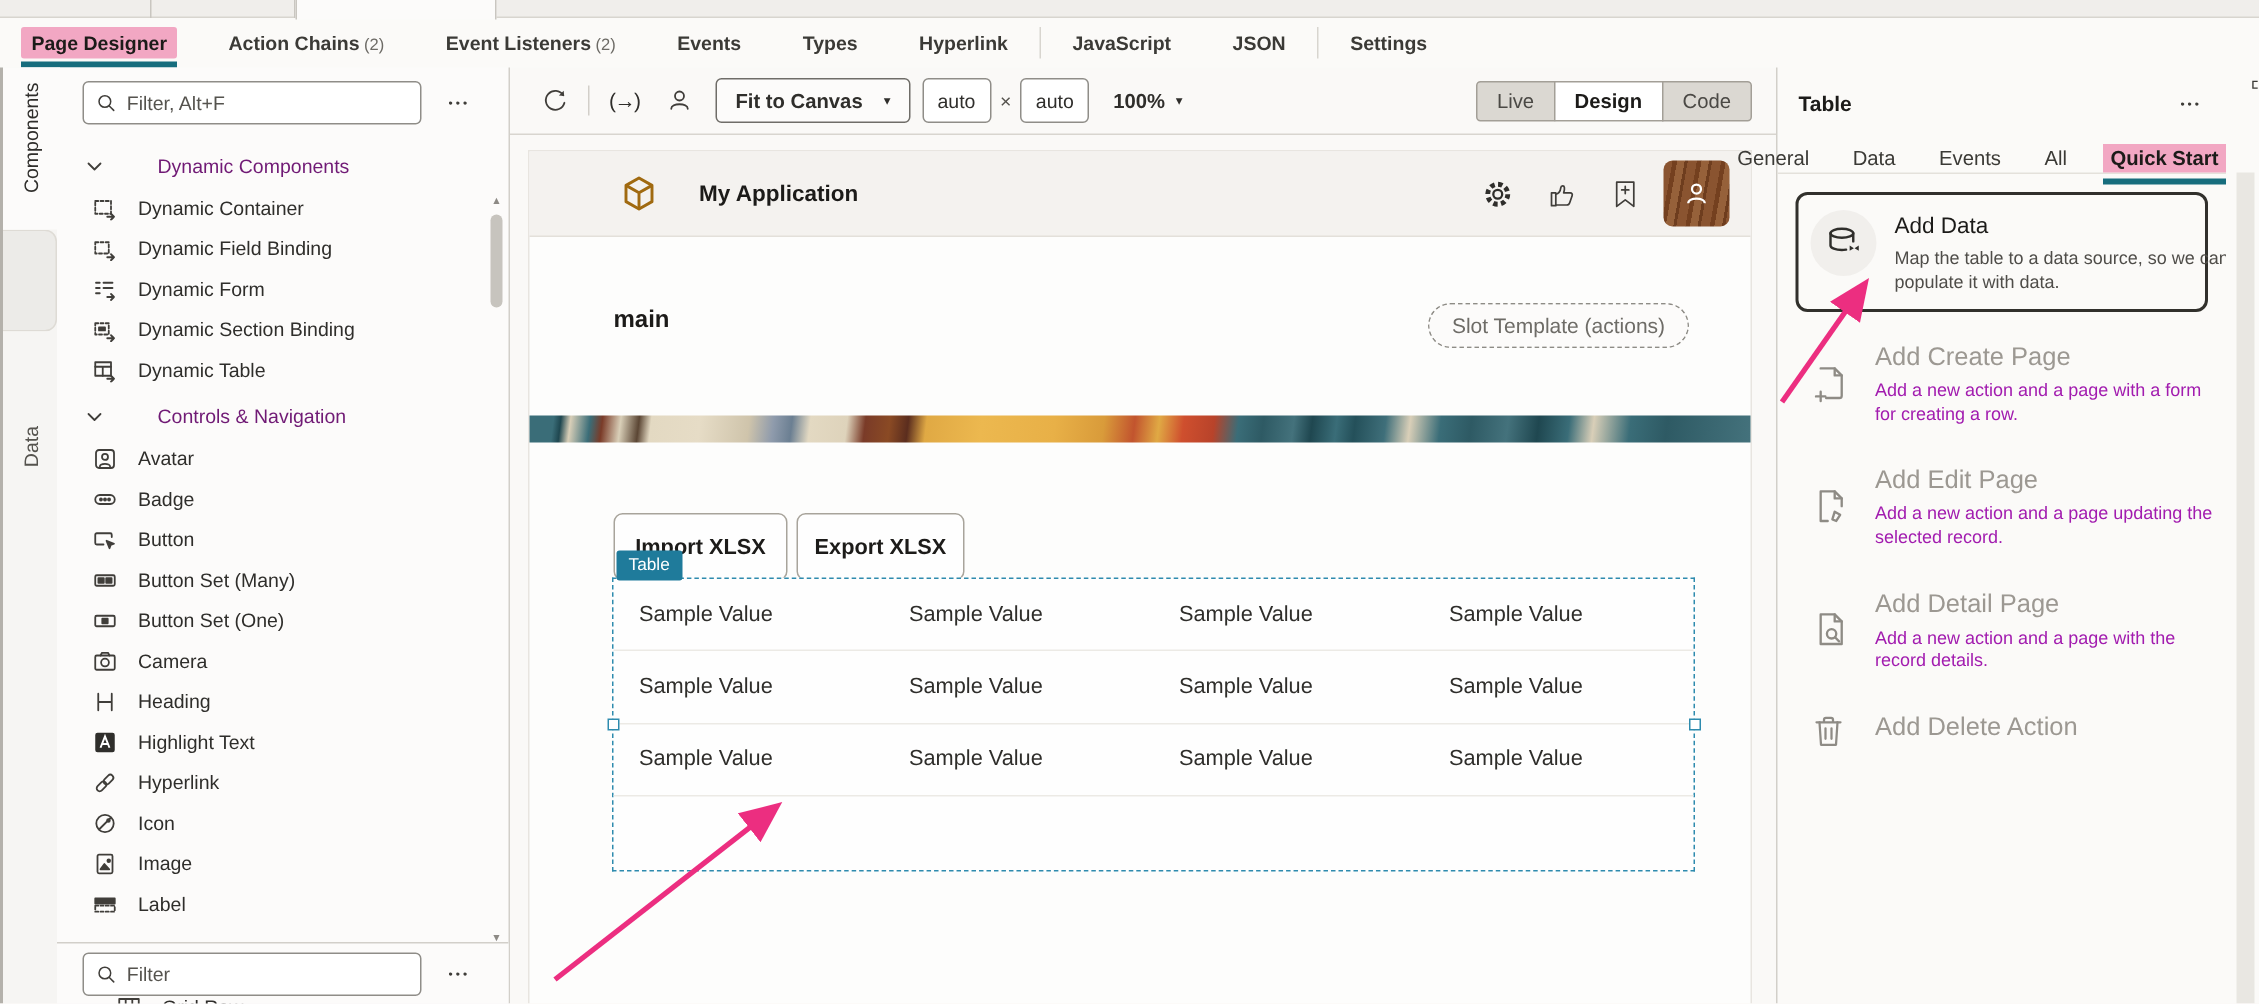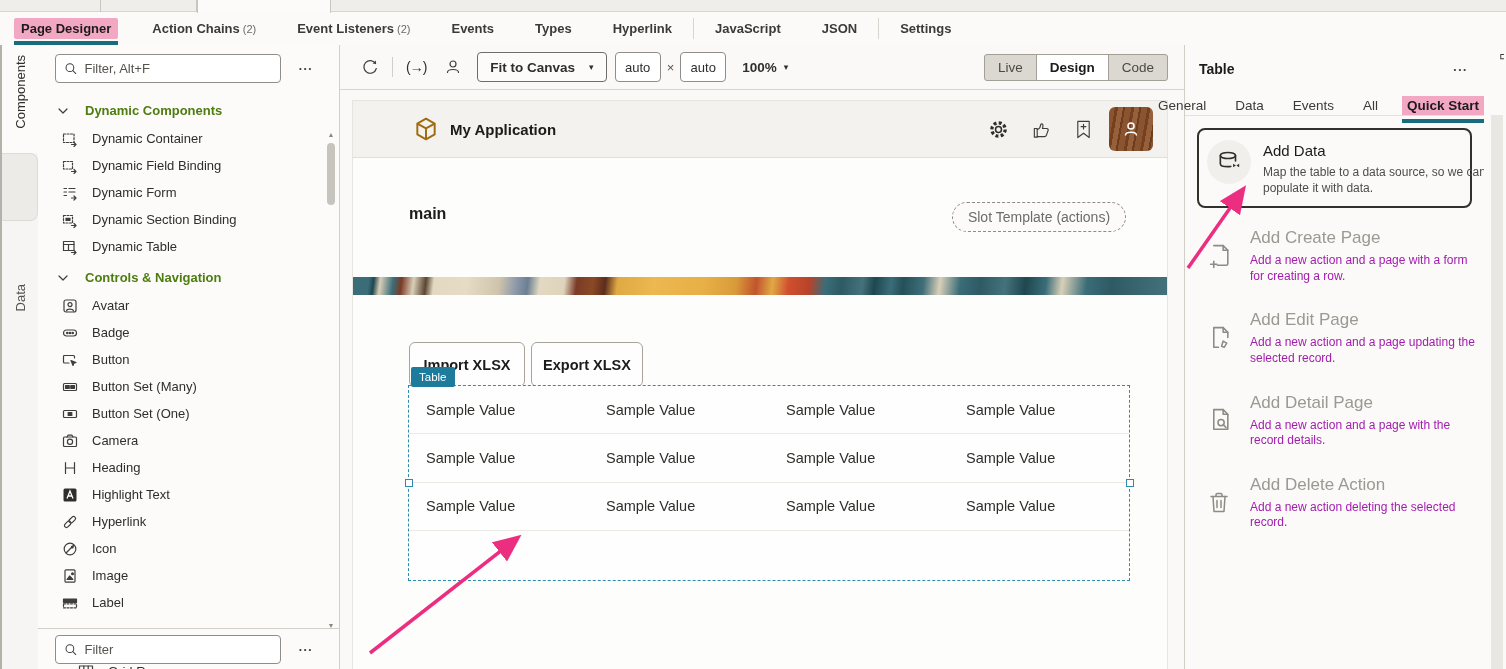--- a/index.html
+++ b/index.html
@@ -36,21 +36,21 @@
   
   #left-panel { position:absolute; left:38px; top:45px; bottom:0; width:302px; background:#fcfbfa; border-right:1px solid #d2cfc9; }
   .filter-row { display:flex; align-items:center; padding:9px 10px 7px 17px; }
   .filter-box { flex:0 0 226px; height:29px; border:1px solid #8f8d88; border-radius:4px; background:#fff; display:flex; align-items:center; padding:0 8px; }
   .filter-box input { border:none; outline:none; width:100%; font-size:13px; font-family:inherit; color:#2f2e2b; background:transparent; }
   .filter-box input::placeholder { color:#55534e; opacity:1; }
   .dots { font-size:8px; letter-spacing:2px; color:#3e3c38; margin-left:18px; cursor:pointer; white-space:nowrap; }
   .clist { padding:6px 0 0 0; }
   .crow { display:flex; align-items:center; height:27px; padding-left:24px; font-size:13px; color:#2f2e2b; cursor:pointer; }
   .crow .cicon { width:16px; margin-right:14px; flex:0 0 16px; }
-  .csec { display:flex; align-items:center; height:29px; padding-left:19px; font-size:13px; font-weight:bold; color:#4d7c0f; cursor:pointer; }
+  .csec { display:flex; align-items:center; height:29px; padding-left:19px; font-size:13px; font-weight:normal; color:#701a75; cursor:pointer;gap:20px; }
   .csec svg { margin-right:16px; }
   
   .pscroll { position:absolute; right:3px; top:96px; bottom:50px; width:10px; }
   .pscroll .up, .pscroll .dn { position:absolute; left:0; width:10px; font-size:7px; color:#8d8a85; text-align:center; }
   .pscroll .up { top:-10px; } .pscroll .dn { bottom:-10px; }
   .pscroll .thumb { position:absolute; left:1px; top:2px; width:8px; height:62px; background:#c7c4be; border-radius:4px; }
   #panel-bottom { position:absolute; left:0; right:0; bottom:0; height:41px; border-top:1px solid #d2cfc9; background:#fcfbfa; }
   #panel-bottom .filter-row { padding-top:6px; }
   #partial-row { position:absolute; left:38px; top:659px; display:flex; align-items:center; height:24px; padding-left:40px; font-size:13px; color:#2f2e2b; }
   #partial-row .cicon { width:16px; margin-right:14px; }
@@ -69,21 +69,21 @@
   #mode-seg { position:absolute; right:16px; top:9px; display:flex; }
   .seg { height:27px; padding:0 13px; border:1px solid #a39f97; background:#dbd8d2; color:#4b4945; font-size:13.5px; display:flex; align-items:center; cursor:pointer; }
   .seg + .seg { margin-left:-1px; }
   .seg:first-child { border-radius:3px 0 0 3px; }
   .seg:last-child { border-radius:0 3px 3px 0; }
   .seg.active { background:#ffffff; color:#1c1b19; font-weight:bold; }
 
   
   #page-frame { position:absolute; left:12px; top:55px; width:816px; bottom:0; background:#fdfdfc; border:1px solid #e8e5e0; border-bottom:none; }
   #app-header { position:absolute; left:0; top:0; right:0; height:57px; background:#f4f2ef; border-bottom:1px solid #e3e0da; display:flex; align-items:center; padding:0 14px 0 60px; }
-  #app-title { font-size:15px; font-weight:bold; color:#1c1b19; margin-left:11px; }
+  #app-title { font-size:15px; font-weight:bold; color:#1c1b19; margin-left:27px; }
   #app-header .spacer { flex:1; }
   .hdr-icon { margin-left:22px; cursor:pointer; }
   #hdr-avatar { width:44px; height:44px; border-radius:6px; margin-left:16px; background:
       repeating-linear-gradient(100deg, #8a5430 0 6px, #74401f 6px 9px, #96613a 9px 14px, #6e3d1e 14px 16px);
       display:flex; align-items:center; justify-content:center; cursor:pointer; }
   #main-title { position:absolute; left:56px; top:104px; font-size:16px; font-weight:bold; color:#1c1b19; }
   #slot-pill { position:absolute; right:41px; top:101px; width:174px; height:30px; border:1px dashed #8e8c86; border-radius:15px; display:flex; align-items:center; justify-content:center; font-size:14px; color:#6e6c67; background:#fcfbfa; cursor:pointer; }
   #banner { position:absolute; left:0; right:0; top:176px; height:18px;
     background:linear-gradient(97deg,
       #3a6d78 0%, #3a6d78 2%, #1f4750 2.6%, #d9cfb8 3.4%, #3a6d78 5%, #7a3b28 6%,
@@ -537,21 +537,20 @@
     <div class="qs-item">
       <div class="qicon-wrap">
         <svg width="24" height="26" viewBox="0 0 24 26" class="gico">
             <path d="M4 6.5 h16 M9 6.5 V4.8 a1.3 1.3 0 0 1 1.3 -1.3 h3.4 a1.3 1.3 0 0 1 1.3 1.3 V6.5"></path>
             <path d="M6 6.5 l1 15 h10 l1-15"></path>
             <path d="M10 10.5 v7 M14 10.5 v7"></path>
           </svg>
       </div>
       <div>
         <div class="qtitle">Add Delete Action</div>
-        <div class="qdesc">Add a new action deleting the selected record.</div>
       </div>
     </div>
   </div>
 </div>
 
 <div id="right-strip">
   <div id="rs-marks">␣</div>
   <div id="rs-scroll"></div>
 </div>
 

